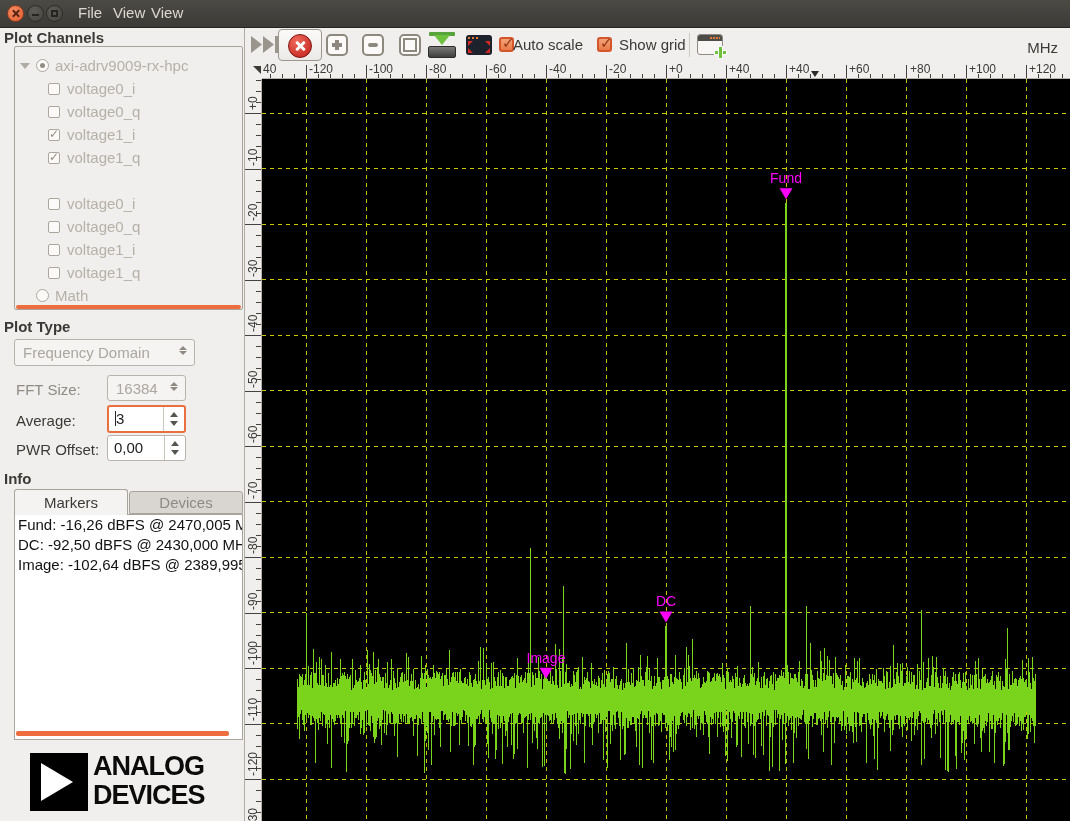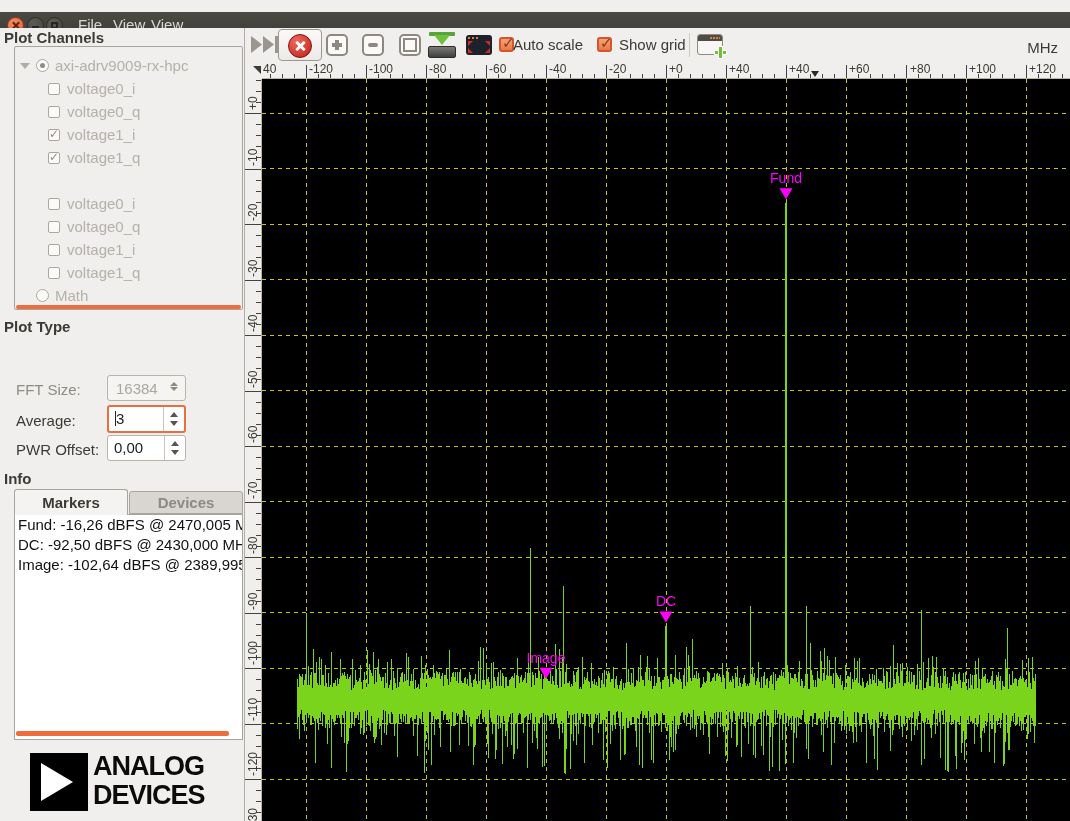--- a/index.html
+++ b/index.html
@@ -1,20 +1,20 @@
 <!DOCTYPE html>
 <html><head>
 <meta charset="utf-8">
 <style>
   html,body{margin:0;padding:0;}
   body{width:1070px;height:821px;position:relative;overflow:hidden;
        font-family:"Liberation Sans","DejaVu Sans",sans-serif;
        background:#f0efed;-webkit-font-smoothing:antialiased;}
   
-  .titlebar{position:absolute;left:0;top:12px;width:1070px;height:28px;
+  .titlebar{position:absolute;left:0;top:0;width:1070px;height:28px;
     background:linear-gradient(#4c4a45,#3b3a36);border-bottom:1px solid #262521;box-sizing:border-box;}
   .winbtn{position:absolute;top:5px;width:17px;height:17px;border-radius:50%;box-sizing:border-box;}
   .winbtn.close{left:7px;background:radial-gradient(circle at 35% 30%,#f58b62,#e25e31);border:1px solid #8f3b1b;}
   .winbtn.close::before,.winbtn.close::after{content:'';position:absolute;left:7px;top:3px;width:2px;height:9px;background:#5a2410;}
   .winbtn.close::before{transform:rotate(45deg);}.winbtn.close::after{transform:rotate(-45deg);}
   .winbtn.gray{background:radial-gradient(circle at 35% 30%,#5d5b55,#454440);border:1px solid #2c2b27;}
   .winbtn.min::before{content:'';position:absolute;left:4px;top:8px;width:7px;height:2px;background:#26251f;}
   .winbtn.max::before{content:'';position:absolute;left:4px;top:4px;width:7px;height:7px;border:2px solid #26251f;box-sizing:border-box;}
   .menuitem{position:absolute;top:4px;color:#dcd8d0;font-size:15px;}
   
@@ -39,21 +39,21 @@
   .fieldlab{position:absolute;left:16px;font-size:15px;color:#3b3a36;}
   .fieldlab.dis{color:#8f8b85;}
   .spinbox{position:absolute;left:107px;width:79px;background:#ffffff;border:1px solid #b8b4ac;border-radius:3px;box-sizing:border-box;}
   .spinbox.focus{border:2px solid #e8703f;}
   .spinbox .val{position:absolute;left:6px;top:3px;font-size:15px;color:#1c1c1a;}
   .spinbox .arrs{position:absolute;right:0;top:0;bottom:0;width:20px;border-left:1px solid #c9c5bd;}
   .spinbox .arrs i{position:absolute;left:6px;width:0;height:0;border-left:4px solid transparent;border-right:4px solid transparent;}
   .spinbox .arrs .up{top:5px;border-bottom:5px solid #56544e;}
   .spinbox .arrs .dn{bottom:5px;border-top:5px solid #56544e;}
   .cursorbar{display:inline-block;width:1px;height:15px;background:#222;vertical-align:-2px;}
-  .tab{position:absolute;box-sizing:border-box;border:1px solid #a9a59d;border-radius:3px 3px 0 0;font-size:15px;text-align:center;font-weight:bold;}
+  .tab{position:absolute;box-sizing:border-box;border:1px solid #a9a59d;border-radius:3px 3px 0 0;font-size:15px;text-align:center;}
   .tab.active{background:#f4f3f1;color:#3b3a36;border-bottom:none;z-index:2;}
   .tab.inactive{background:#d9d6d1;color:#8d8983;}
   .infobox{position:absolute;left:14px;top:486px;width:229px;height:226px;background:#ffffff;border:1px solid #a9a59d;box-sizing:border-box;overflow:hidden;}
   .infoline{font-size:15px;color:#121212;line-height:20px;white-space:nowrap;padding-left:3px;}
   .logo-mark{position:absolute;left:30px;top:725px;width:58px;height:58px;background:#000;}
   .logo-mark::after{content:'';position:absolute;left:11px;top:10px;border-left:32px solid #fff;border-top:19px solid transparent;border-bottom:19px solid transparent;}
   .logo-text{position:absolute;left:93px;top:724px;font-size:27px;font-weight:bold;color:#0b0b0b;line-height:29px;letter-spacing:-1px;}
   
   .rightcol{position:absolute;left:245px;top:28px;width:825px;height:793px;}
   .toolbar{position:absolute;left:0;top:0;width:825px;height:34px;background:#f0efed;}
@@ -165,20 +165,27 @@
         <div class="tlabel child">voltage1_q</div>
       </div>
       <div class="trow" style="top: 238px;">
         <div class="radio"></div>
         <div class="tlabel dev">Math</div>
       </div>
     </div>
   <div class="hscroll" style="left:16px;top:277px;width:225px;height:4px"></div>
 
   <div class="sec-h" style="left:4px;top:290px">Plot Type</div>
+  <div class="combo" style="left:14px;top:311px;width:181px;height:27px">
+    <span class="val">Frequency Domain</span>
+    <span class="spinarr">
+        <i class="up"></i>
+        <i class="dn"></i>
+      </span>
+  </div>
 
   <div class="fieldlab dis" style="top:353px">FFT Size:</div>
   <div class="combo" style="left:107px;top:347px;width:79px;height:26px">
     <span class="val">16384</span>
     <span class="spinarr">
         <i class="up"></i>
         <i class="dn"></i>
       </span>
   </div>
 

